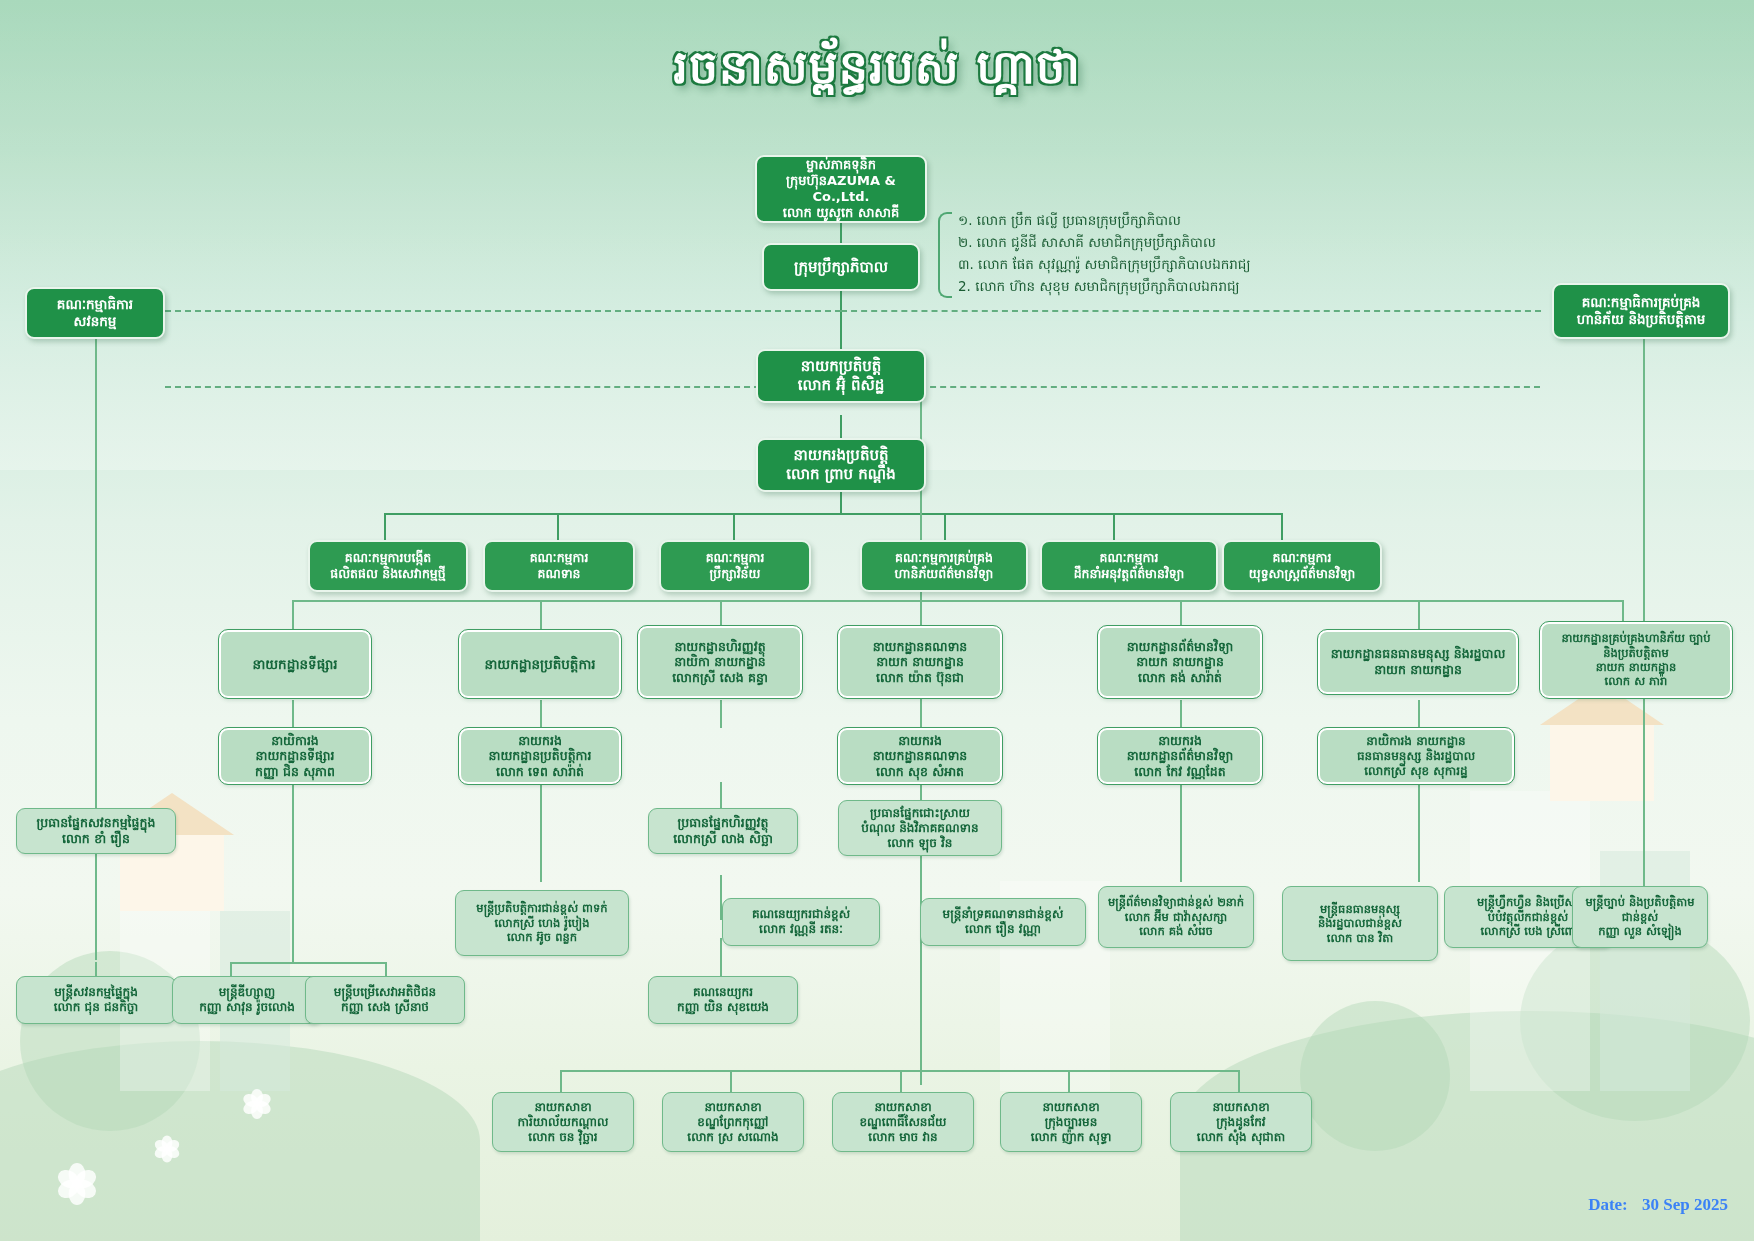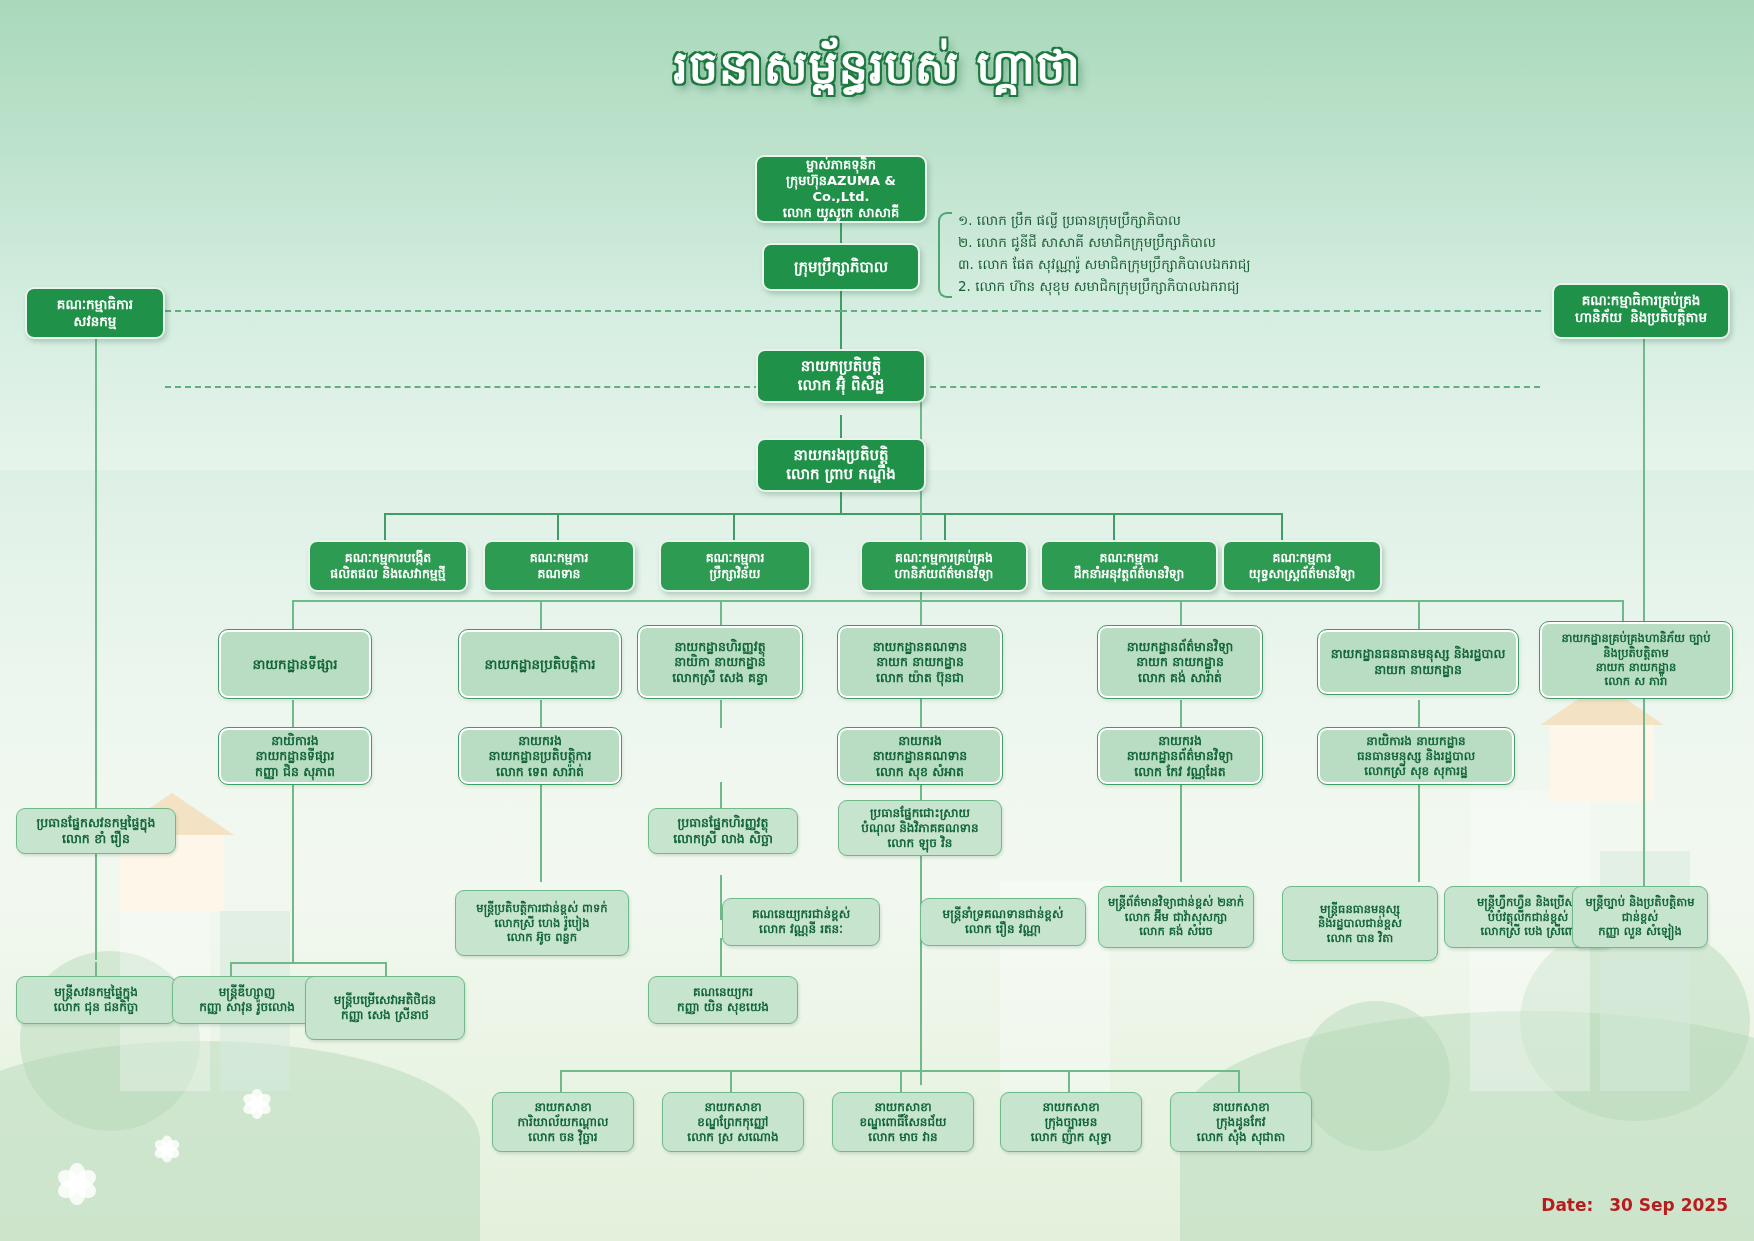--- a/index.html
+++ b/index.html
@@ -58,22 +58,22 @@
   .ln.v { width:2px; }
   .ln.h { height:2px; }
   .ln.dark-l { background:#3f9e63; }
   .dash { position:absolute; height:0; border-top:2px dashed #63ae80; }
 
   
   .board { position:absolute; color:#1a5c33; font-size:13.5px; line-height:1.62; }
   .brace { position:absolute; width:14px; border:2px solid #4ea772;
            border-right:none; border-radius:9px 0 0 9px; }
 
-  .date { position:absolute; right:26px; bottom:26px; color:#b91c1c;
-          font-size:17px; font-weight:700; }
+  .date { position:absolute; right:26px; bottom:26px; color:#3b82f6;
+          font-size:17px; font-weight:700;font-family:Liberation Serif, serif; }
   .date span { margin-left:10px; }
 </style>
 </head>
 <body>
 
 <div class="bg">
   <div class="sky-strip"></div>
   <div class="hill" style="left:-80px;bottom:0;width:560px;height:200px;"></div>
   <div class="hill" style="left:1180px;bottom:0;width:700px;height:230px;"></div>
   <div class="tree" style="left:20px;bottom:110px;width:180px;height:180px;"></div>
@@ -197,21 +197,21 @@
   <div>១. លោក ប្រឹក ផល្លី  ប្រធានក្រុមប្រឹក្សាភិបាល</div>
   <div>២. លោក ជូនីជី សាសាគី  សមាជិកក្រុមប្រឹក្សាភិបាល</div>
   <div>៣. លោក ផែត សុវណ្ណារ៉ូ សមាជិកក្រុមប្រឹក្សាភិបាលឯករាជ្យ</div>
   <div>2. លោក ហ៊ាន សុខុម សមាជិកក្រុមប្រឹក្សាភិបាលឯករាជ្យ</div>
 </div>
 
 <div class="node dark" style="left:755px; top:155px; width:172px; height:68px; font-size:13px;">ម្ចាស់ភាគទុនិក<br>ក្រុមហ៊ុនAZUMA &amp; Co.,Ltd.<br>លោក យូសូកេ សាសាគី</div>
 <div class="node dark" style="left:762px; top:243px; width:158px; height:48px; font-size:15px;">ក្រុមប្រឹក្សាភិបាល</div>
 
 <div class="node dark" style="left:25px; top:287px; width:140px; height:52px; font-size:13.5px;">គណៈកម្មាធិការ<br>សវនកម្ម</div>
-<div class="node dark" style="left:1552px; top:283px; width:178px; height:56px; font-size:13.5px;font-family:Liberation Mono, monospace;">គណៈកម្មាធិការគ្រប់គ្រង<br>ហានិភ័យ និងប្រតិបត្តិតាម</div>
+<div class="node dark" style="left:1552px; top:283px; width:178px; height:56px; font-size:13.5px;">គណៈកម្មាធិការគ្រប់គ្រង<br>ហានិភ័យ និងប្រតិបត្តិតាម</div>
 
 <div class="node dark" style="left:756px; top:349px; width:170px; height:54px; font-size:15px;">នាយកប្រតិបត្តិ<br>លោក អ៊ុំ ពិសិដ្ឋ</div>
 <div class="node dark" style="left:756px; top:438px; width:170px; height:54px; font-size:15px;">នាយករងប្រតិបត្តិ<br>លោក ព្រាប កណ្តឹង</div>
 
 <div class="node mid" style="left:308px; top:540px; width:160px; height:52px; font-size:12.5px;">គណៈកម្មការបង្កើត<br>ផលិតផល និងសេវាកម្មថ្មី</div>
 <div class="node mid" style="left:483px; top:540px; width:152px; height:52px; font-size:12.5px;">គណៈកម្មការ<br>គណទាន</div>
 <div class="node mid" style="left:659px; top:540px; width:152px; height:52px; font-size:12.5px;">គណៈកម្មការ<br>ប្រឹក្សាវិន័យ</div>
 <div class="node mid" style="left:860px; top:540px; width:168px; height:52px; font-size:12.5px;">គណៈកម្មការគ្រប់គ្រង<br>ហានិភ័យព័ត៌មានវិទ្យា</div>
 <div class="node mid" style="left:1040px; top:540px; width:178px; height:52px; font-size:12.5px;">គណៈកម្មការ<br>ដឹកនាំអនុវត្តព័ត៌មានវិទ្យា</div>
 <div class="node mid" style="left:1222px; top:540px; width:160px; height:52px; font-size:12.5px;">គណៈកម្មការ<br>យុទ្ធសាស្ត្រព័ត៌មានវិទ្យា</div>
@@ -237,21 +237,21 @@
 <div class="node pale" style="left:455px; top:890px; width:174px; height:66px; font-size:11.5px;">មន្ត្រីប្រតិបត្តិការជាន់ខ្ពស់ ពាទក់<br>លោកស្រី ហេង រ៉ូបៀង<br>លោក អ៊ូច ពន្លក</div>
 <div class="node pale" style="left:722px; top:898px; width:158px; height:48px; font-size:12px;">គណនេយ្យករជាន់ខ្ពស់<br>លោក វណ្ណនី រតនៈ</div>
 <div class="node pale" style="left:920px; top:898px; width:166px; height:48px; font-size:12px;">មន្ត្រីនាំទ្រគណទានជាន់ខ្ពស់<br>លោក រឿន វណ្ណា</div>
 <div class="node pale" style="left:1098px; top:886px; width:156px; height:62px; font-size:11.5px;">មន្ត្រីព័ត៌មានវិទ្យាជាន់ខ្ពស់ ២នាក់<br>លោក អ៊ីម ជាវ៉ាសុសក្សា<br>លោក គង់ សំរេច</div>
 <div class="node pale" style="left:1282px; top:886px; width:156px; height:75px; font-size:11.5px;">មន្ត្រីធនធានមនុស្ស<br>និងរដ្ឋបាលជាន់ខ្ពស់<br>លោក បាន វិតា</div>
 <div class="node pale" style="left:1444px; top:886px; width:168px; height:62px; font-size:11.5px;">មន្ត្រីហ្វឹកហ្វឺន និងប្រើសរ<br>បំបំវត្តុលីកជាន់ខ្ពស់<br>លោកស្រី បេង ស្រីពៅ</div>
 <div class="node pale" style="left:1572px; top:886px; width:136px; height:62px; font-size:11.5px;">មន្ត្រីច្បាប់ និងប្រតិបត្តិតាម<br>ជាន់ខ្ពស់<br>កញ្ញា លួន សំឡៀង</div>
 
 <div class="node pale" style="left:16px; top:976px; width:160px; height:48px; font-size:12px;">មន្ត្រីសវនកម្មផ្ទៃក្នុង<br>លោក ជុន ជនកិច្ចា</div>
 <div class="node pale" style="left:172px; top:976px; width:150px; height:48px; font-size:12px;">មន្ត្រីឌីហ្សាញ<br>កញ្ញា សាវុន រ៉ូចលោង</div>
-<div class="node pale" style="left:305px; top:976px; width:160px; height:64px; font-size:12px;">មន្ត្រីបម្រើសេវាអតិថិជន<br>កញ្ញា សេង ស្រីនាថ</div>
+<div class="node pale" style="left:305px; top:976px; width:160px; height:48px; font-size:12px;border-radius:8px;">មន្ត្រីបម្រើសេវាអតិថិជន<br>កញ្ញា សេង ស្រីនាថ</div>
 <div class="node pale" style="left:648px; top:976px; width:150px; height:48px; font-size:12px;">គណនេយ្យករ<br>កញ្ញា យិន សុខយេង</div>
 
 <div class="node pale" style="left:492px; top:1092px; width:142px; height:60px; font-size:12px;">នាយកសាខា<br>ការិយាល័យកណ្តាល<br>លោក ចន វ៉ិច្ឆារ</div>
 <div class="node pale" style="left:662px; top:1092px; width:142px; height:60px; font-size:12px;">នាយកសាខា<br>ខណ្ឌព្រែកកុញ្ញៅ<br>លោក ស្រ សណោង</div>
 <div class="node pale" style="left:832px; top:1092px; width:142px; height:60px; font-size:12px;">នាយកសាខា<br>ខណ្ឌពោធិ៍សែនជ័យ<br>លោក មាច វាន</div>
 <div class="node pale" style="left:1000px; top:1092px; width:142px; height:60px; font-size:12px;">នាយកសាខា<br>ក្រុងច្បារមន<br>លោក ញ៉ាក សុទ្ធា</div>
 <div class="node pale" style="left:1170px; top:1092px; width:142px; height:60px; font-size:12px;">នាយកសាខា<br>ក្រុងដូនកែវ<br>លោក សុំង សុជាតា</div>
 
 <div class="date">
   <span>Date:</span>

